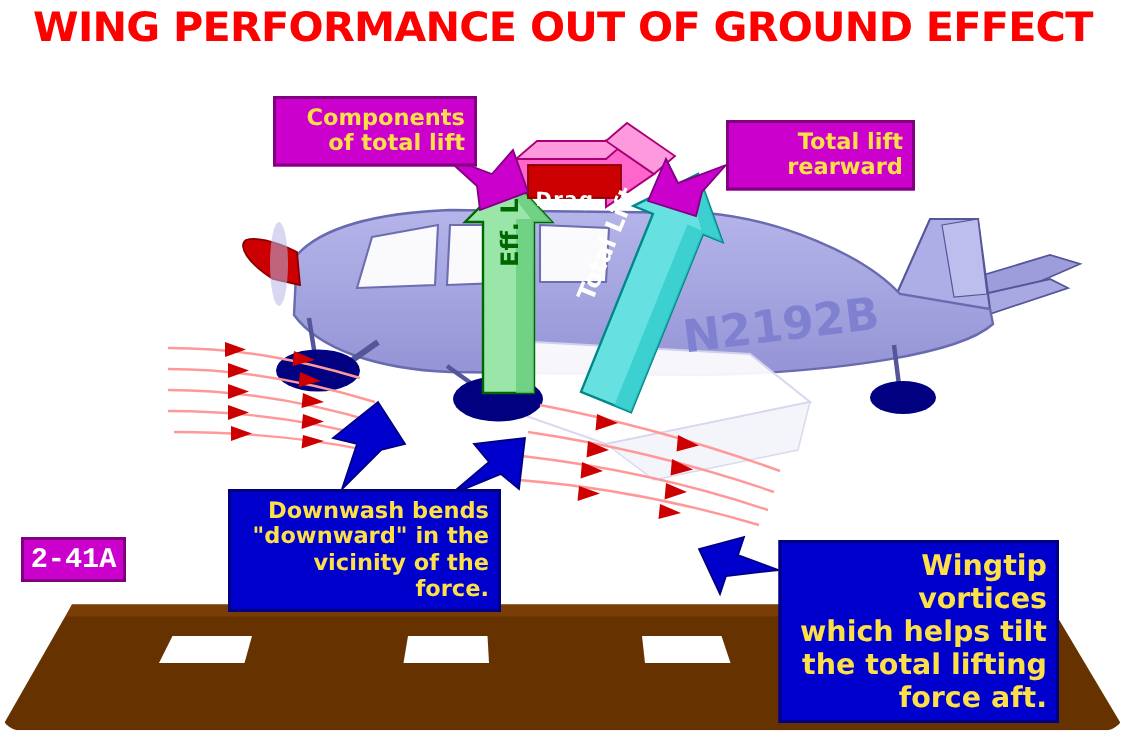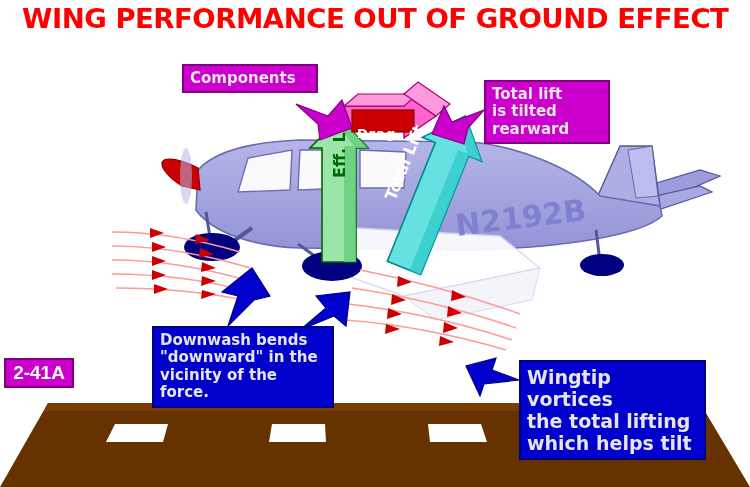--- a/index.html
+++ b/index.html
@@ -37,43 +37,43 @@
   .ground{
     position:absolute;left:0;bottom:0;width:750px;height:118px;z-index:1;
   }
 
   
   .callout{
     position:absolute;
     box-sizing:border-box;
     border:2px solid #000080;
     background:#0000cc;
-    color:#e5e5e5;
+    color:#fde047;
     font-family:"DejaVu Sans", sans-serif;
     font-weight:bold;
-    text-align:left;
+    text-align:right;
     line-height:1.16;
     z-index:30;
     padding:4px 6px;
   }
   .callout.magenta{
     background:#cc00cc;
     border-color:#800080;
   }
 
   #callout-components{left:182px;top:64px;width:136px;font-size:15px;}
   #callout-total-lift{left:484px;top:80px;width:126px;font-size:15px;}
   #callout-downwash{left:152px;top:326px;width:182px;font-size:15px;}
   #callout-vortices{left:519px;top:360px;width:187px;font-size:19px;}
 
   
   .badge{
-    position:absolute;left:4px;top:358px;width:70px;height:30px;
+    position:absolute;left:14px;top:358px;width:70px;height:30px;
     background:#cc00cc;border:2px solid #800080;
-    color:#ffffff;font-family:Liberation Sans, sans-serif;font-weight:bold;
+    color:#ffffff;font-family:Liberation Mono, monospace;font-weight:bold;
     font-size:19px;display:flex;align-items:center;justify-content:center;
     z-index:30;box-sizing:border-box;
   }
 
   
   .veclabel{
     position:absolute;z-index:26;
     font-family:"DejaVu Sans", sans-serif;font-weight:bold;
     white-space:nowrap;
   }
@@ -89,21 +89,21 @@
     left:381px;top:196px;font-size:16px;color:#ffffff;
     transform:rotate(-68deg);transform-origin:left top;
   }
   #label-tail-num{
     position:absolute;left:455px;top:200px;z-index:22;
     font-family:"DejaVu Sans", sans-serif;font-weight:bold;font-size:30px;
     color:#7f7fd0;transform:rotate(-7deg);
     opacity:.95;
   }
   svg{display:block;}
-  .nosel{user-select:none;}
+  .nosel{user-select:none;border-radius:14px;}
 </style>
 </head>
 <body>
 
 <div id="stage" class="nosel">
 
   <div class="title-bar">
     <div class="title-text">Wing Performance Out of Ground Effect</div>
   </div>
 
@@ -227,35 +227,36 @@
     <polygon points="484,110 452,122 444,106 432,134 464,144 468,128" fill="#cc00cc" stroke="#800080" stroke-width="1.2"></polygon>
 
     <polygon points="228,326 238,296 222,292 252,268 270,296 254,300" fill="#0000cc" stroke="#000080" stroke-width="1.2"></polygon>
     <polygon points="300,330 326,308 316,296 350,292 346,326 334,316" fill="#0000cc" stroke="#000080" stroke-width="1.2"></polygon>
 
     <polygon points="519,380 492,370 496,358 466,366 480,396 484,384" fill="#0000cc" stroke="#000080" stroke-width="1.2"></polygon>
   </svg>
 
   <div class="callout magenta" id="callout-components">
     <div>Components</div>
+    <div>of total lift</div>
   </div>
 
   <div class="callout magenta" id="callout-total-lift">
     <div>Total lift</div>
-    <div>is tilted</div>
     <div>rearward</div>
   </div>
 
   <div class="callout" id="callout-downwash">
     <div>Downwash bends</div>
     <div>"downward" in the</div>
     <div>vicinity of the force.</div>
   </div>
 
   <div class="callout" id="callout-vortices">
     <div>Wingtip vortices</div>
+    <div>which helps tilt</div>
     <div>the total lifting</div>
-    <div>which helps tilt</div>
+    <div>force aft.</div>
   </div>
 
   <div class="badge">2-41A</div>
 
 </div>
 
 </body></html>

